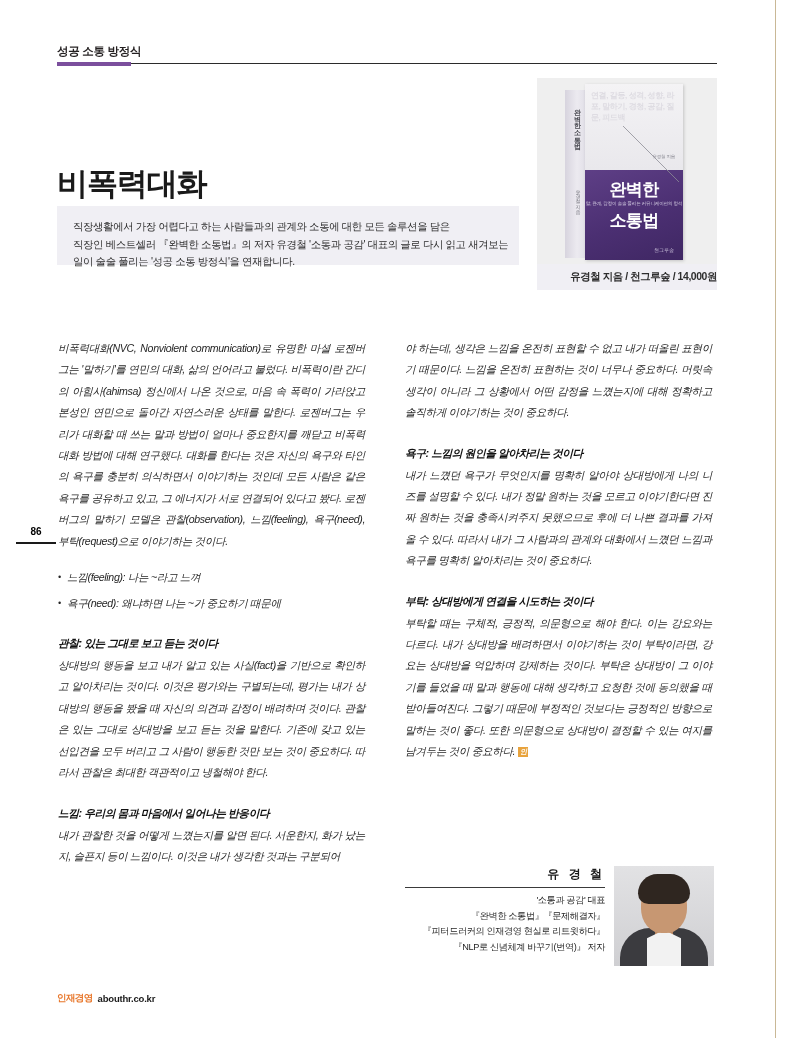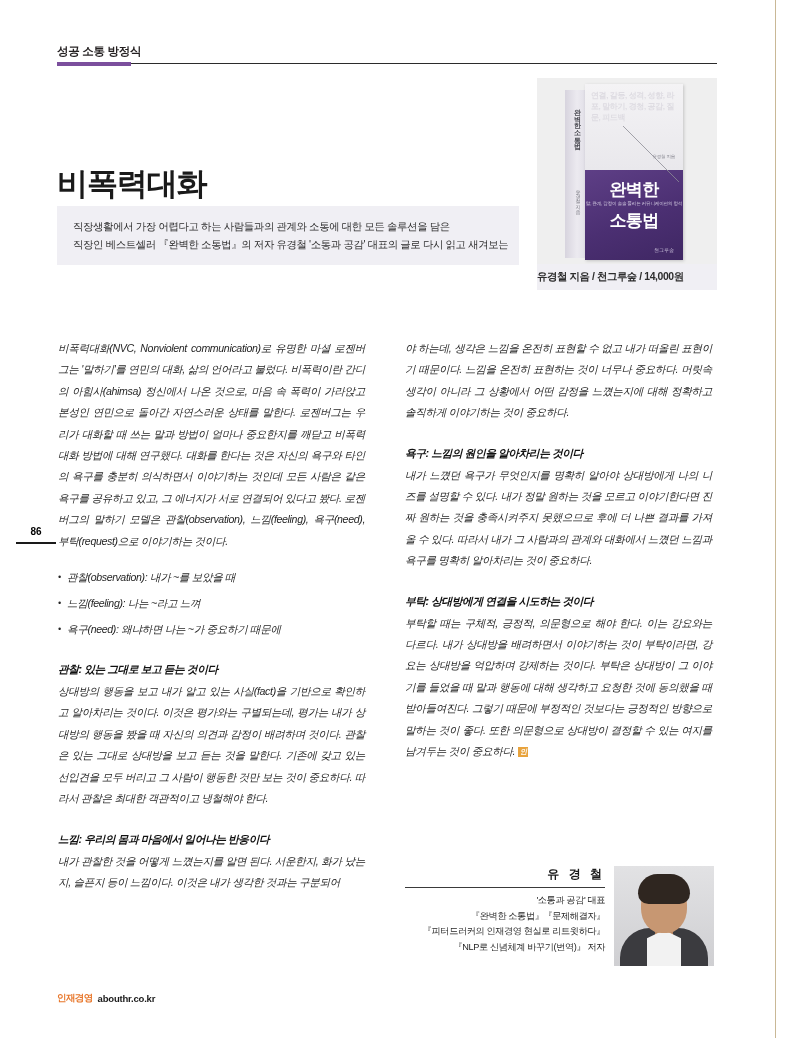--- a/index.html
+++ b/index.html
@@ -242,21 +242,21 @@
     font-size: 5px;
     color: #cfc6de;
   }
   .book-caption {
     position: absolute;
     left: 0;
     top: 186px;
     width: 180px;
     height: 26px;
     background: #f0eff4;
-    text-align: left;
+    text-align: right;
     font-size: 10.4px;
     font-weight: bold;
     line-height: 26px;
     letter-spacing: -0.4px;
     color: #2d2d2d;
   }
 
   
   .folio {
     position: absolute;
@@ -481,20 +481,21 @@
   </div>
 
   <h1 class="headline">
     <br>
     <span>비폭력대화</span>
   </h1>
 
   <div class="lead-box">
     <div class="lead-line">직장생활에서 가장 어렵다고 하는 사람들과의 관계와 소통에 대한 모든 솔루션을 담은</div>
     <div class="lead-line">직장인 베스트셀러 『완벽한 소통법』의 저자 유경철 '소통과 공감' 대표의 글로 다시 읽고 새겨보는</div>
+    <div class="lead-line">일이 술술 풀리는 '성공 소통 방정식'을 연재합니다.</div>
   </div>
 
   <div class="book-figure">
     <div class="book-photo">
       <div class="book-3d">
         <div class="book-spine">
           <div class="book-spine-top">완벽한 소통법</div>
           <div class="book-spine-bottom">유경철 지음</div>
         </div>
         <div class="book-face">
@@ -517,21 +518,20 @@
 
   <div class="folio">
     <div class="folio-num">86</div>
     <div class="folio-rule"></div>
   </div>
 
   <div class="col col-left">
     <p class="body-p">비폭력대화(NVC, Nonviolent communication)로 유명한 마셜 로젠버그는 '말하기'를 연민의 대화, 삶의 언어라고 불렀다. 비폭력이란 간디의 아힘사(ahimsa) 정신에서 나온 것으로, 마음 속 폭력이 가라앉고 본성인 연민으로 돌아간 자연스러운 상태를 말한다. 로젠버그는 우리가 대화할 때 쓰는 말과 방법이 얼마나 중요한지를 깨닫고 비폭력대화 방법에 대해 연구했다. 대화를 한다는 것은 자신의 욕구와 타인의 욕구를 충분히 의식하면서 이야기하는 것인데 모든 사람은 같은 욕구를 공유하고 있고, 그 에너지가 서로 연결되어 있다고 봤다. 로젠버그의 말하기 모델은 관찰(observation), 느낌(feeling), 욕구(need), 부탁(request)으로 이야기하는 것이다.</p>
 
     <ul class="bullet-list">
-      <li>관찰(observation): 내가 ~를 보았을 때</li>
       <li>느낌(feeling): 나는 ~라고 느껴</li>
       <li>욕구(need): 왜냐하면 나는 ~가 중요하기 때문에</li>
     </ul>
 
     <h2 class="subhead first">관찰: 있는 그대로 보고 듣는 것이다</h2>
     <p class="body-p">상대방의 행동을 보고 내가 알고 있는 사실(fact)을 기반으로 확인하고 알아차리는 것이다. 이것은 평가와는 구별되는데, 평가는 내가 상대방의 행동을 봤을 때 자신의 의견과 감정이 배려하며 것이다. 관찰은 있는 그대로 상대방을 보고 듣는 것을 말한다. 기존에 갖고 있는 선입견을 모두 버리고 그 사람이 행동한 것만 보는 것이 중요하다. 따라서 관찰은 최대한 객관적이고 냉철해야 한다.</p>
 
     <h2 class="subhead">느낌: 우리의 몸과 마음에서 일어나는 반응이다</h2>
     <p class="body-p">내가 관찰한 것을 어떻게 느꼈는지를 알면 된다. 서운한지, 화가 났는지, 슬픈지 등이 느낌이다. 이것은 내가 생각한 것과는 구분되어</p>
   </div>

